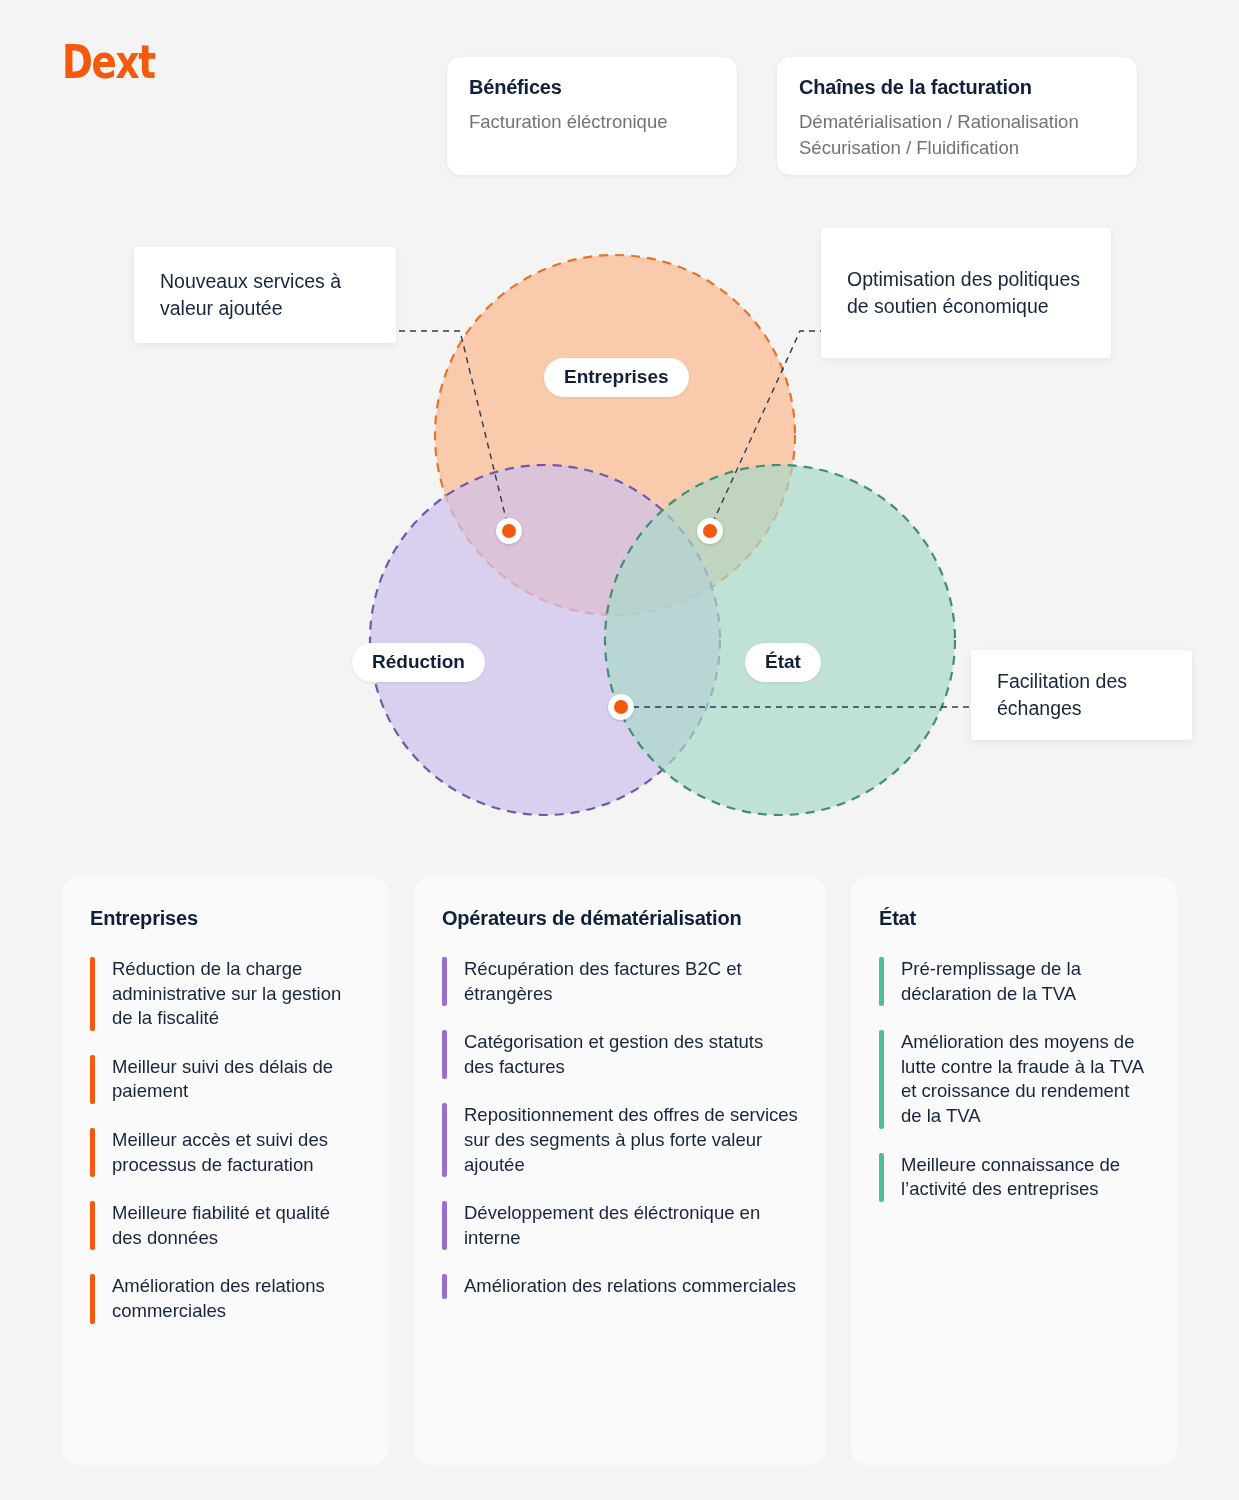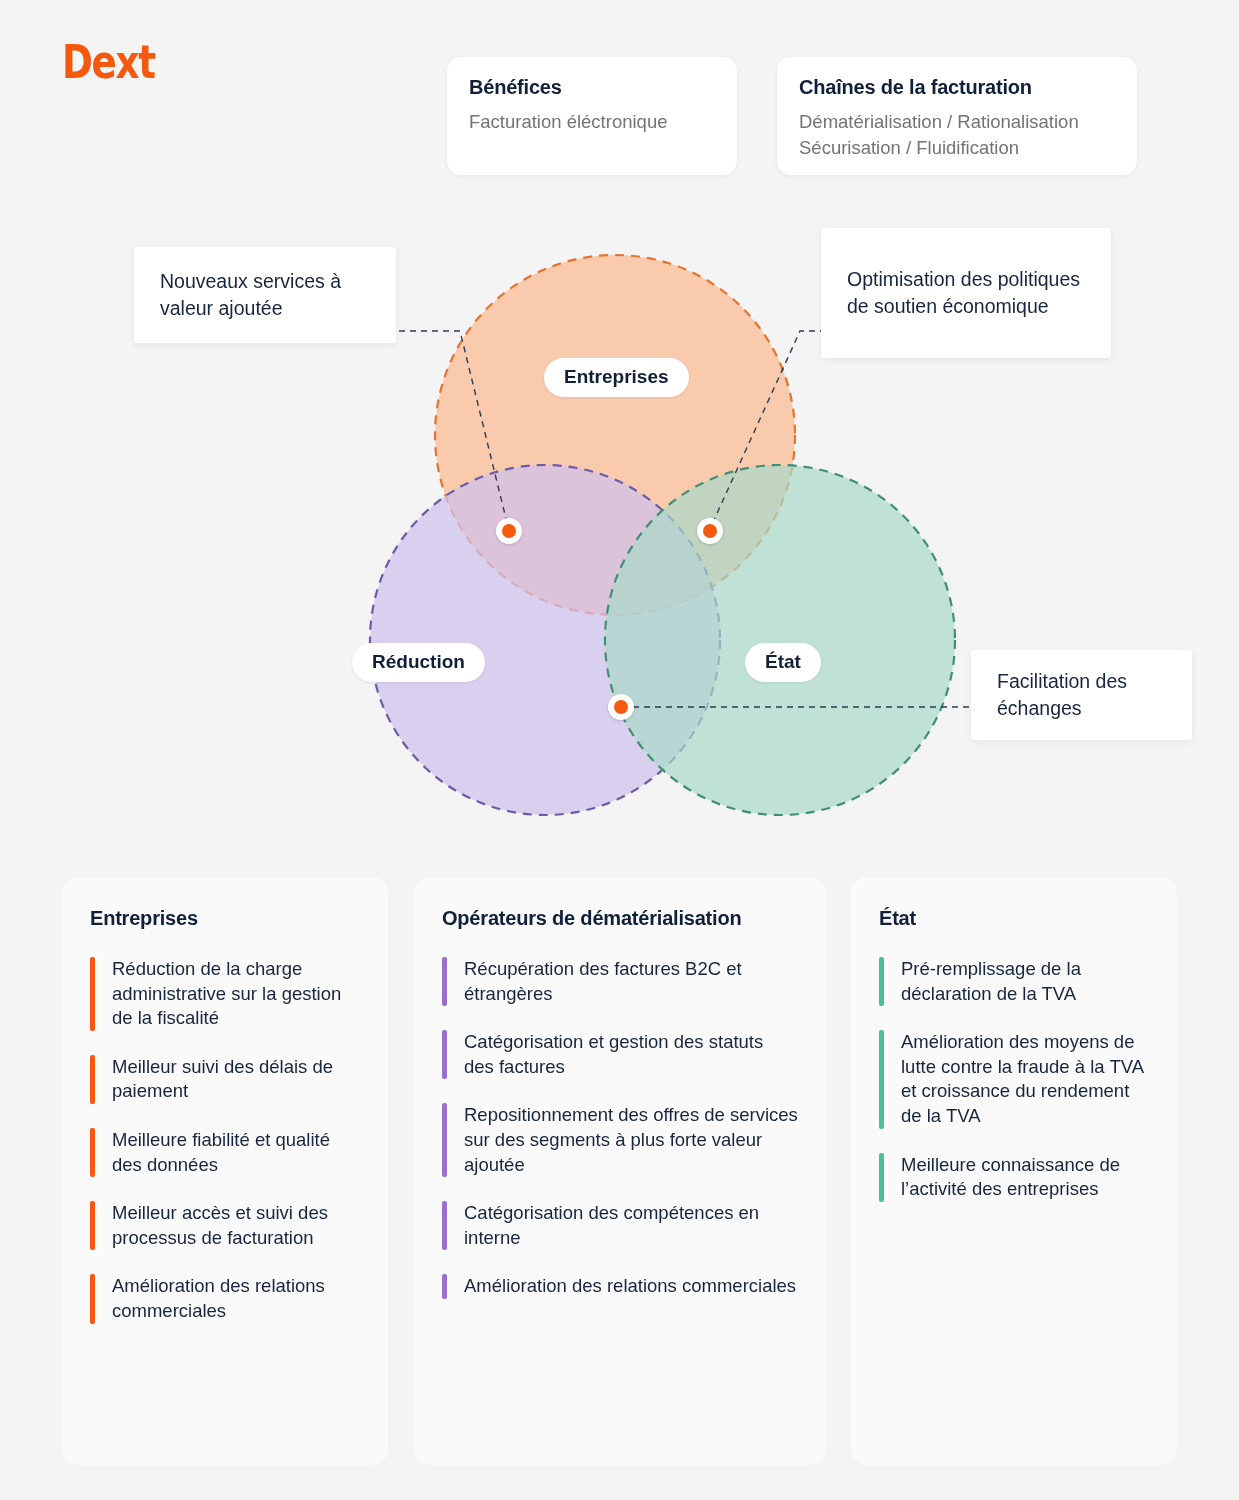--- a/index.html
+++ b/index.html
@@ -222,25 +222,25 @@
         <div class="bullet">
           <span class="bar" style="background: rgb(244, 89, 13);"></span>
           <span class="btext">Réduction de la charge administrative sur la gestion de la fiscalité</span>
         </div>
         <div class="bullet">
           <span class="bar" style="background: rgb(244, 89, 13);"></span>
           <span class="btext">Meilleur suivi des délais de paiement</span>
         </div>
         <div class="bullet">
           <span class="bar" style="background: rgb(244, 89, 13);"></span>
+          <span class="btext">Meilleur accès et suivi des processus de facturation</span>
+        </div>
+        <div class="bullet">
+          <span class="bar" style="background: rgb(244, 89, 13);"></span>
           <span class="btext">Meilleure fiabilité et qualité des données</span>
-        </div>
-        <div class="bullet">
-          <span class="bar" style="background: rgb(244, 89, 13);"></span>
-          <span class="btext">Meilleur accès et suivi des processus de facturation</span>
         </div>
         <div class="bullet">
           <span class="bar" style="background: rgb(244, 89, 13);"></span>
           <span class="btext">Amélioration des relations commerciales</span>
         </div>
       </div>
   </div>
 
   <div class="panel" id="panel-operateurs">
     <div class="panel-title">Opérateurs de dématérialisation</div>
@@ -252,21 +252,21 @@
         <div class="bullet">
           <span class="bar" style="background: rgb(155, 111, 208);"></span>
           <span class="btext">Catégorisation et gestion des statuts des factures</span>
         </div>
         <div class="bullet">
           <span class="bar" style="background: rgb(155, 111, 208);"></span>
           <span class="btext">Repositionnement des offres de services sur des segments à plus forte valeur ajoutée</span>
         </div>
         <div class="bullet">
           <span class="bar" style="background: rgb(155, 111, 208);"></span>
-          <span class="btext">Catégorisation des compétences en interne</span>
+          <span class="btext">Développement des éléctronique en interne</span>
         </div>
         <div class="bullet">
           <span class="bar" style="background: rgb(155, 111, 208);"></span>
           <span class="btext">Amélioration des relations commerciales</span>
         </div>
       </div>
   </div>
 
   <div class="panel" id="panel-etat">
     <div class="panel-title">État</div>

